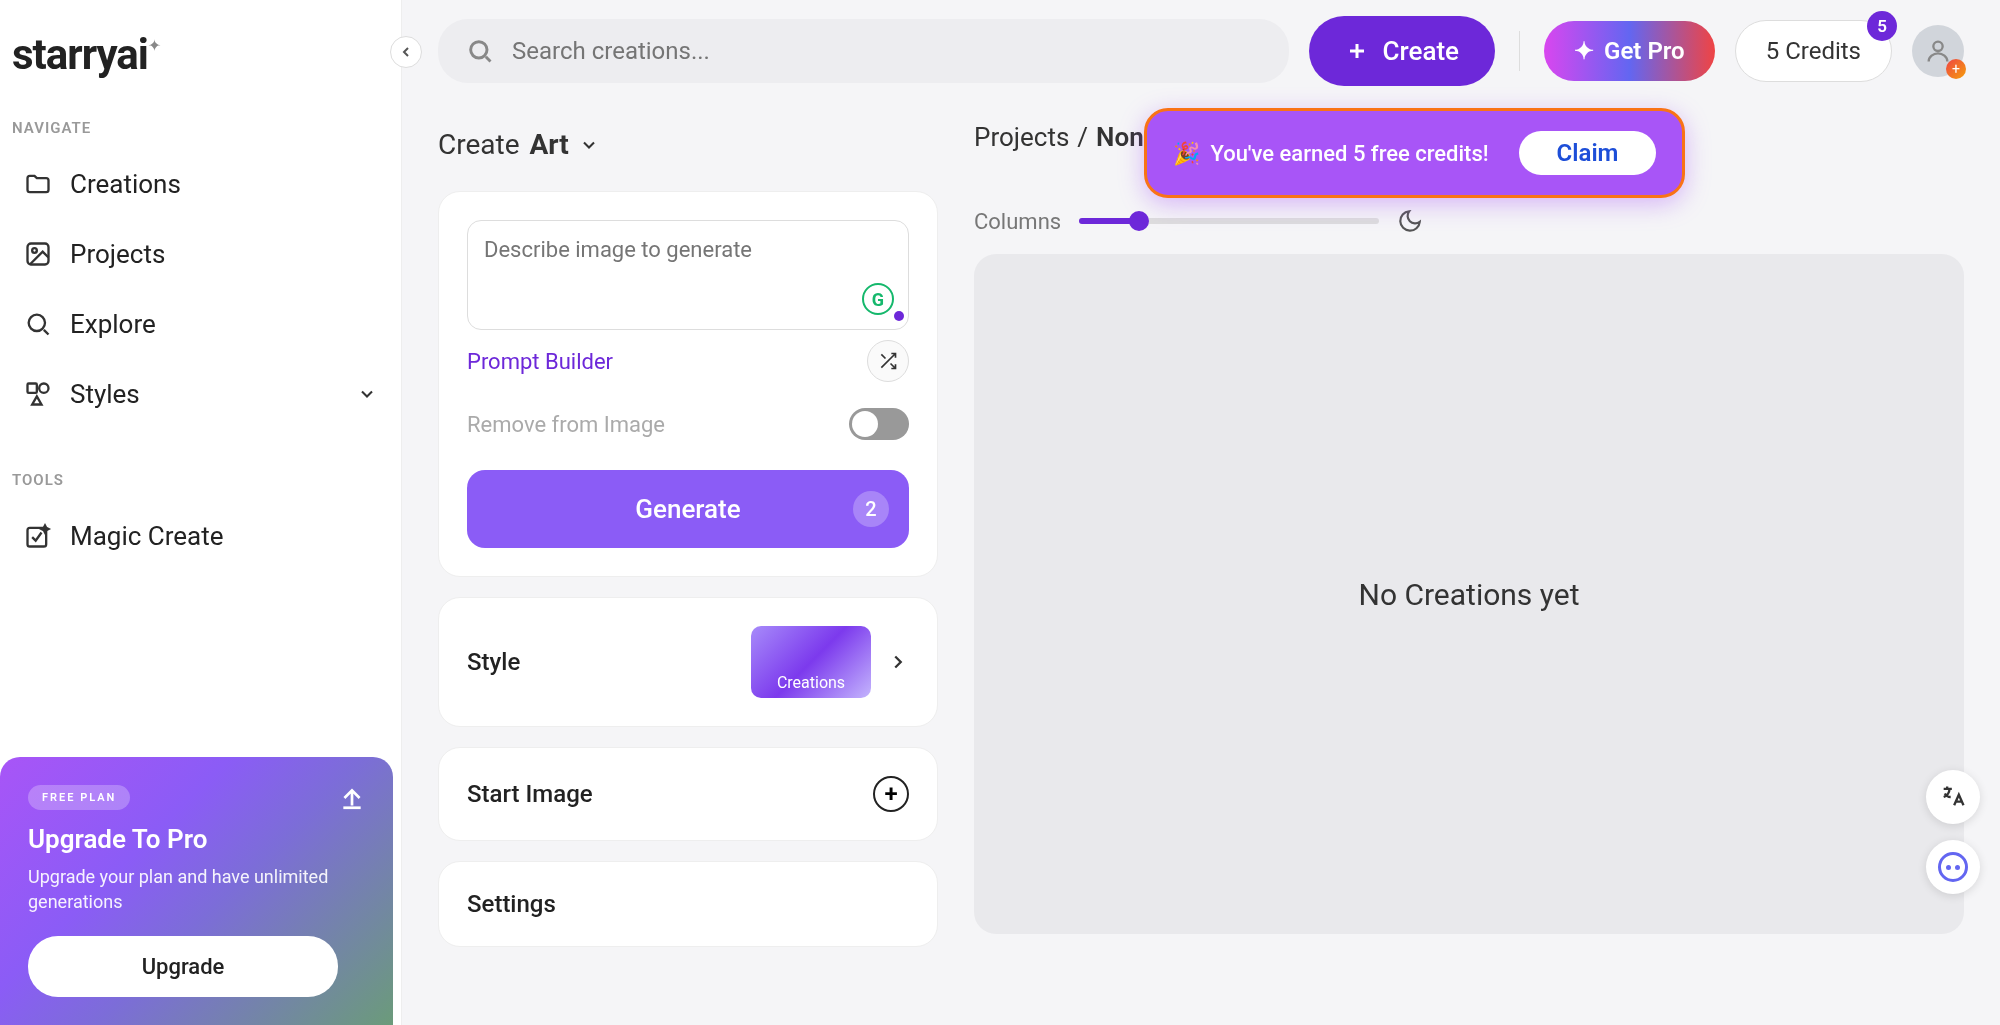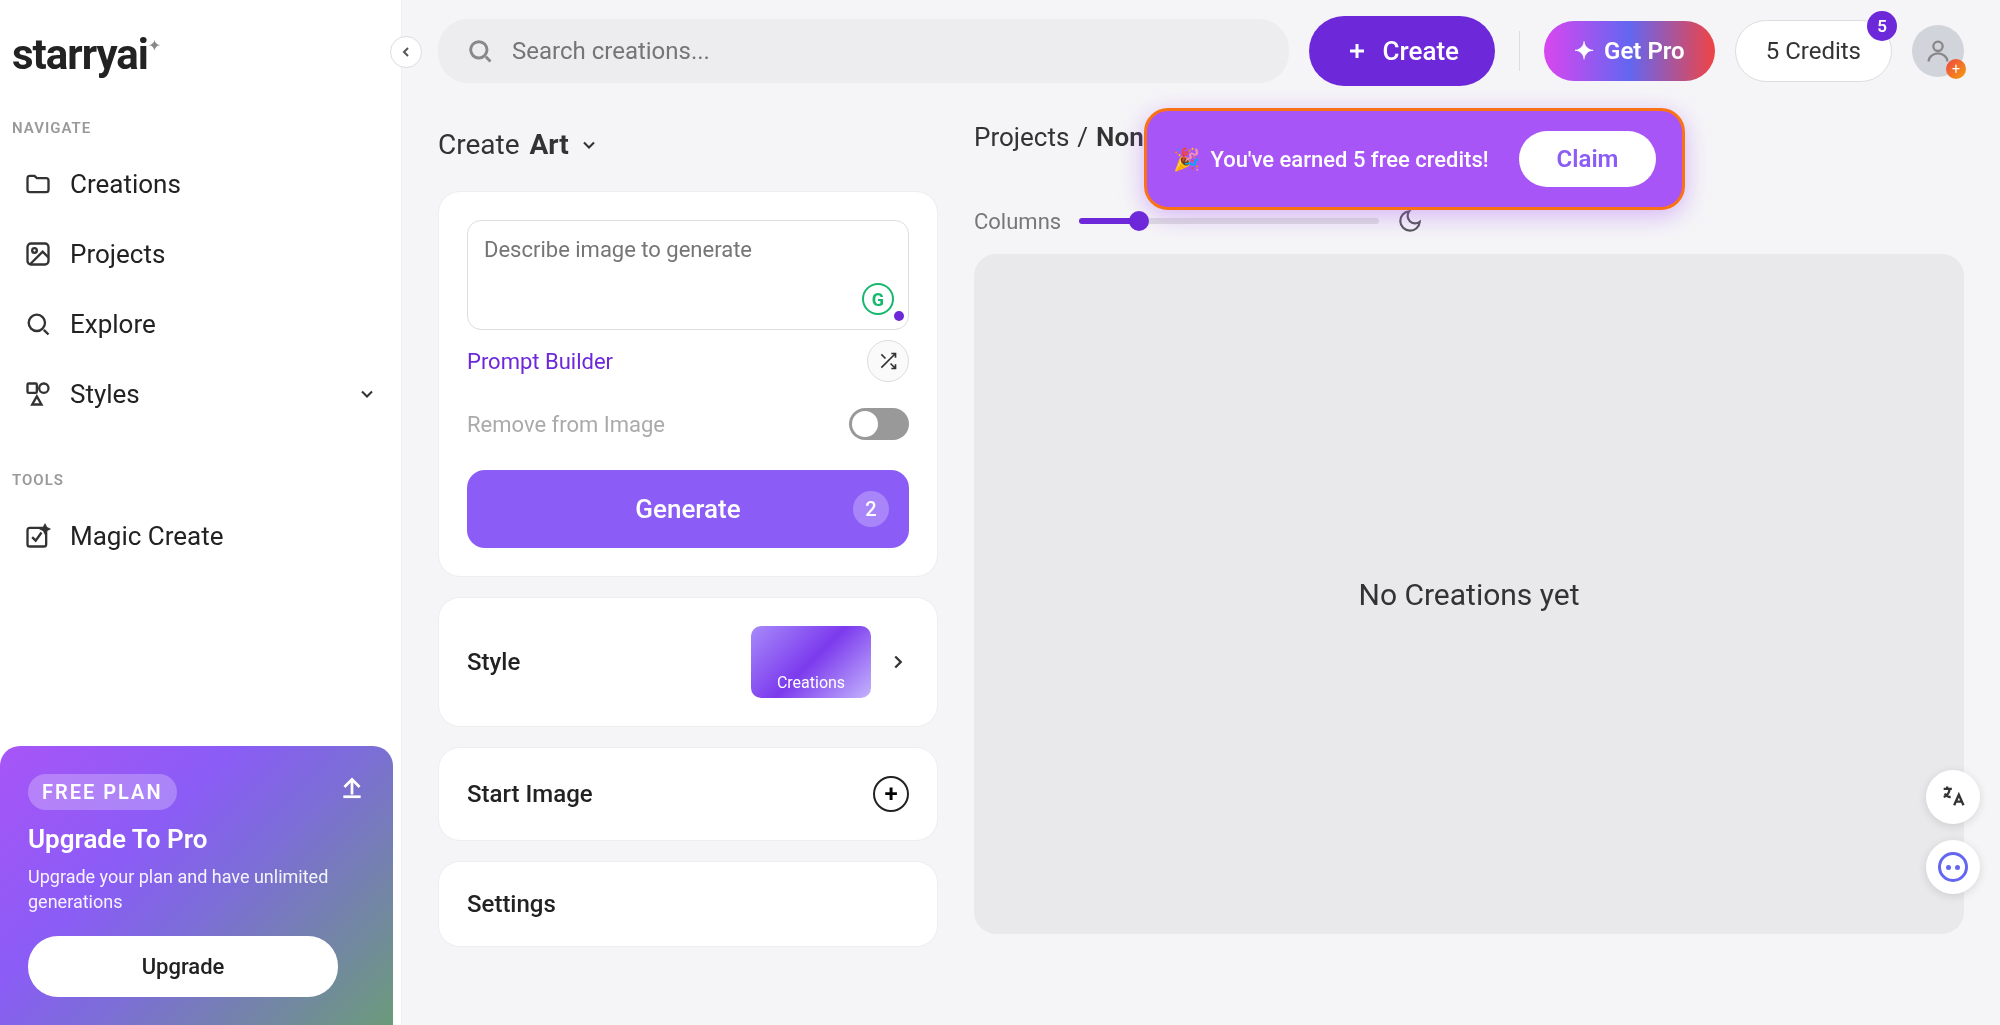--- a/index.html
+++ b/index.html
@@ -9,21 +9,21 @@
 .sidebar { width: 402px; background: #fff; border-right: 1px solid #eee; position: relative; padding: 20px 0; }
 .logo { padding: 10px 20px 30px 12px; }
 .logo-text { font-size: 42px; font-weight: 700; color: #222; letter-spacing: -1px; }
 .logo-sparkle { font-size: 16px; position: relative; top: -18px; color: #888; }
 .section-label { font-size: 15px; font-weight: 600; color: #999; letter-spacing: 1px; padding: 10px 12px; }
 .nav-item { display: flex; align-items: center; gap: 18px; padding: 18px 16px; cursor: pointer; font-size: 26px; color: #222; border-radius: 12px; margin: 4px 8px; }
 .nav-icon { width: 28px; height: 28px; display: flex; align-items: center; justify-content: center; }
 .chevron-small { margin-left: auto; }
 
 .upgrade-card { position: absolute; bottom: 0; left: 0; right: 0; margin: 0 8px 0 0; padding: 28px; border-radius: 20px 20px 0 0; background: linear-gradient(135deg, #a855f7 0%, #8b5cf6 35%, #7c6dd8 55%, #6b9b7a 100%); color: #fff; }
-.upgrade-badge { display: inline-block; background: rgba(255,255,255,0.25); padding: 6px 14px; border-radius: 20px; font-size: 20px; font-weight: 600; letter-spacing: 2px; margin-bottom: 14px; }
+.upgrade-badge { display: inline-block; background: rgba(255,255,255,0.25); padding: 6px 14px; border-radius: 20px; font-size: 11px; font-weight: 600; letter-spacing: 2px; margin-bottom: 14px; }
 .upgrade-arrow { position: absolute; right: 28px; top: 28px; }
 .upgrade-title { font-size: 26px; font-weight: 600; margin-bottom: 10px; }
 .upgrade-desc { font-size: 18px; opacity: 0.92; line-height: 1.4; margin-bottom: 22px; }
 .upgrade-btn { width: 310px; padding: 18px; background: #fff; color: #222; border: none; border-radius: 30px; font-size: 22px; font-weight: 500; cursor: pointer; }
 
 
 .collapse-btn { position: absolute; left: 390px; top: 36px; width: 32px; height: 32px; background: #fff; border: 1px solid #ddd; border-radius: 50%; display: flex; align-items: center; justify-content: center; cursor: pointer; z-index: 10; }
 
 
 .main { flex: 1; display: flex; flex-direction: column; }
@@ -69,21 +69,21 @@
 .right-group { display: flex; align-items: center; gap: 16px; }
 .plus-circle { width: 36px; height: 36px; border: 2.5px solid #222; border-radius: 50%; display: flex; align-items: center; justify-content: center; font-size: 24px; font-weight: 600; cursor: pointer; }
 
 
 .right-area { flex: 1; position: relative; }
 .breadcrumb-row { display: flex; align-items: center; gap: 8px; font-size: 26px; color: #333; margin-bottom: 20px; position: relative; }
 .breadcrumb-bold { font-weight: 600; }
 
 .notification { position: absolute; top: -14px; left: 170px; background: #a855f7; border: 3px solid #f97316; border-radius: 24px; padding: 20px 26px; display: flex; align-items: center; gap: 30px; z-index: 20; box-shadow: 0 6px 24px rgba(168,85,247,0.4); }
 .notif-text { color: #fff; font-size: 22px; font-weight: 500; display: flex; gap: 10px; align-items: center; }
-.claim-btn { background: #fff; color: #8b5cf6; border: none; padding: 14px 38px; border-radius: 28px; font-size: 24px; font-weight: 600; cursor: pointer; }
+.claim-btn { background: #fff; color: #1d4ed8; border: none; padding: 8px 38px; border-radius: 28px; font-size: 24px; font-weight: 600; cursor: pointer; }
 
 .columns-row { display: flex; align-items: center; gap: 18px; justify-content: flex-start; margin-bottom: 20px; margin-top: 56px; padding-right: 10px; }
 .columns-label { font-size: 22px; color: #777; }
 .slider { width: 300px; height: 6px; background: #ddd; border-radius: 4px; position: relative; cursor: pointer; }
 .slider-fill { position: absolute; left: 0; top: 0; height: 100%; width: 20%; background: #6d28d9; border-radius: 4px; }
 .slider-knob { position: absolute; left: 20%; top: 50%; transform: translate(-50%, -50%); width: 20px; height: 20px; background: #6d28d9; border-radius: 50%; }
 .moon-icon { cursor: pointer; }
 
 .empty-canvas { background: #e9e9ec; border-radius: 22px; height: 680px; display: flex; align-items: center; justify-content: center; font-size: 30px; color: #333; }
 

